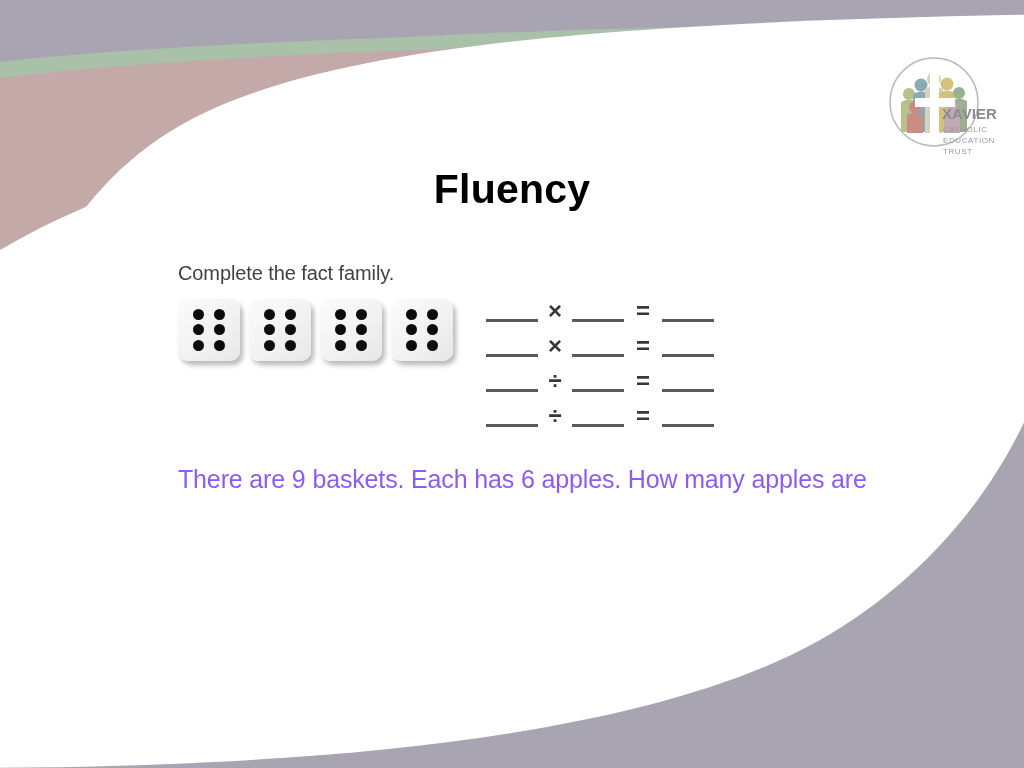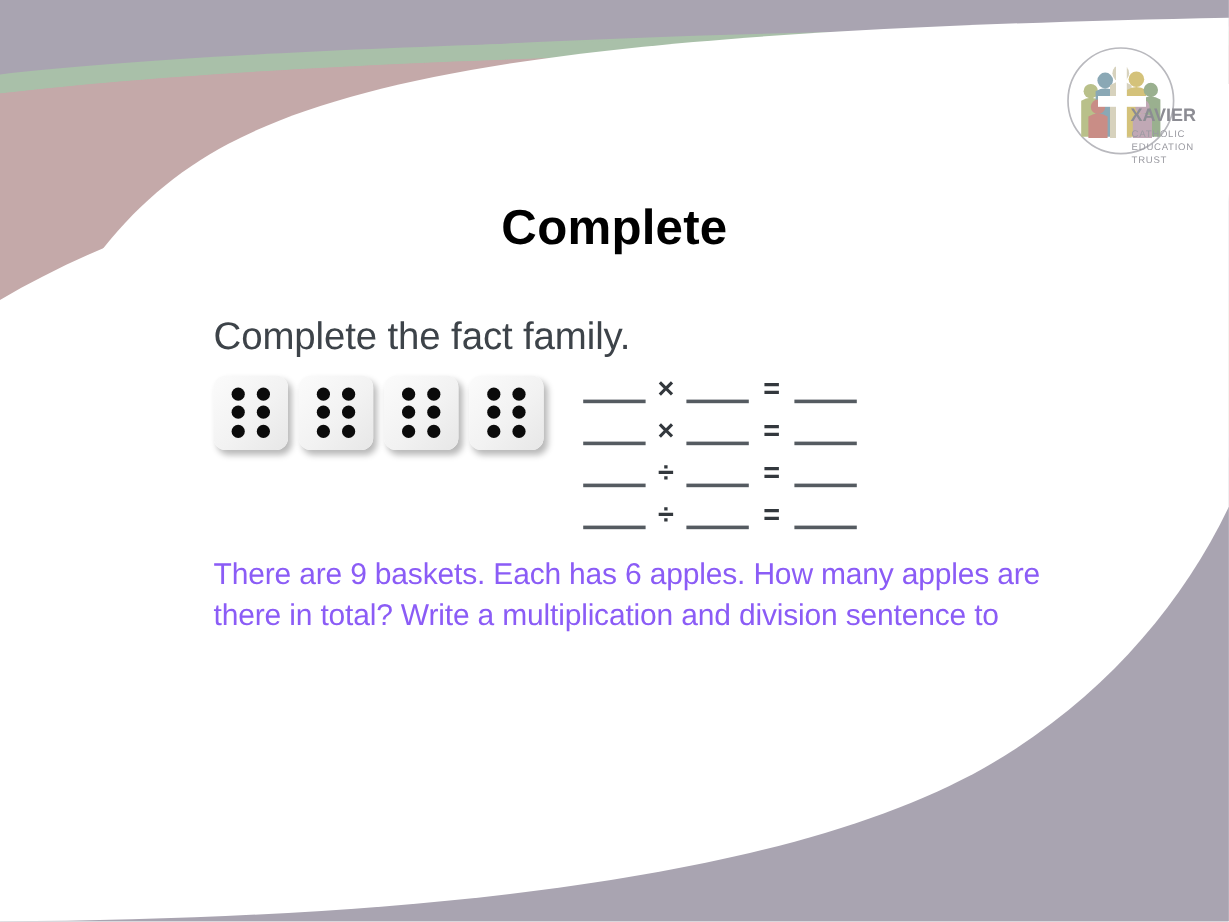--- a/index.html
+++ b/index.html
@@ -29,21 +29,21 @@
     top: 0;
     width: 1024px;
     height: 768px;
     display: block;
   }
 
   
   #logo {
     position: absolute;
     left: 884px;
-    top: 34px;
+    top: 52px;
     width: 140px;
     height: 112px;
   }
   #logo svg { display: block; }
   .logo-word {
     font-family: "Liberation Sans", sans-serif;
     font-weight: bold;
     fill: #8c8c93;
   }
   .logo-sub {
@@ -69,21 +69,21 @@
   
   #worksheet {
     position: absolute;
     left: 178px;
     top: 262px;
     width: 700px;
   }
 
   #fact-family-instruction {
     font-family: "Liberation Sans", sans-serif;
-    font-size: 32px;
+    font-size: 20px;
     color: #3d4349;
     letter-spacing: -0.1px;
     margin: 0 0 14px 0;
     white-space: nowrap;
   }
 
   #fact-family-row {
     position: relative;
     height: 96px;
   }
@@ -242,21 +242,21 @@
         <rect x="31" y="46" width="40" height="9" fill="#ffffff"></rect>
       </g>
 
       <text class="logo-word" x="58" y="67" font-size="15">XAVIER</text>
       <text class="logo-sub" x="59" y="80" font-size="8">CATHOLIC</text>
       <text class="logo-sub" x="59" y="91" font-size="8">EDUCATION</text>
       <text class="logo-sub" x="59" y="102" font-size="8">TRUST</text>
     </svg>
   </div>
 
-  <div id="page-title">Complete</div>
+  <div id="page-title">Fluency</div>
 
   <div id="worksheet">
 
     <p id="fact-family-instruction">Complete the fact family.</p>
 
     <div id="fact-family-row">
 
       <div id="dice-group">
         <div class="die">
           <div class="pip"></div>
@@ -325,16 +325,15 @@
           <span class="op-eq">=</span>
           <span class="blank"></span>
         </div>
 
       </div>
     </div>
   </div>
 
   <div id="word-problem">
     <div>There are 9 baskets. Each has 6 apples. How many apples are</div>
-    <div>there in total? Write a multiplication and division sentence to</div>
   </div>
 
 </div>
 
 </body></html>

